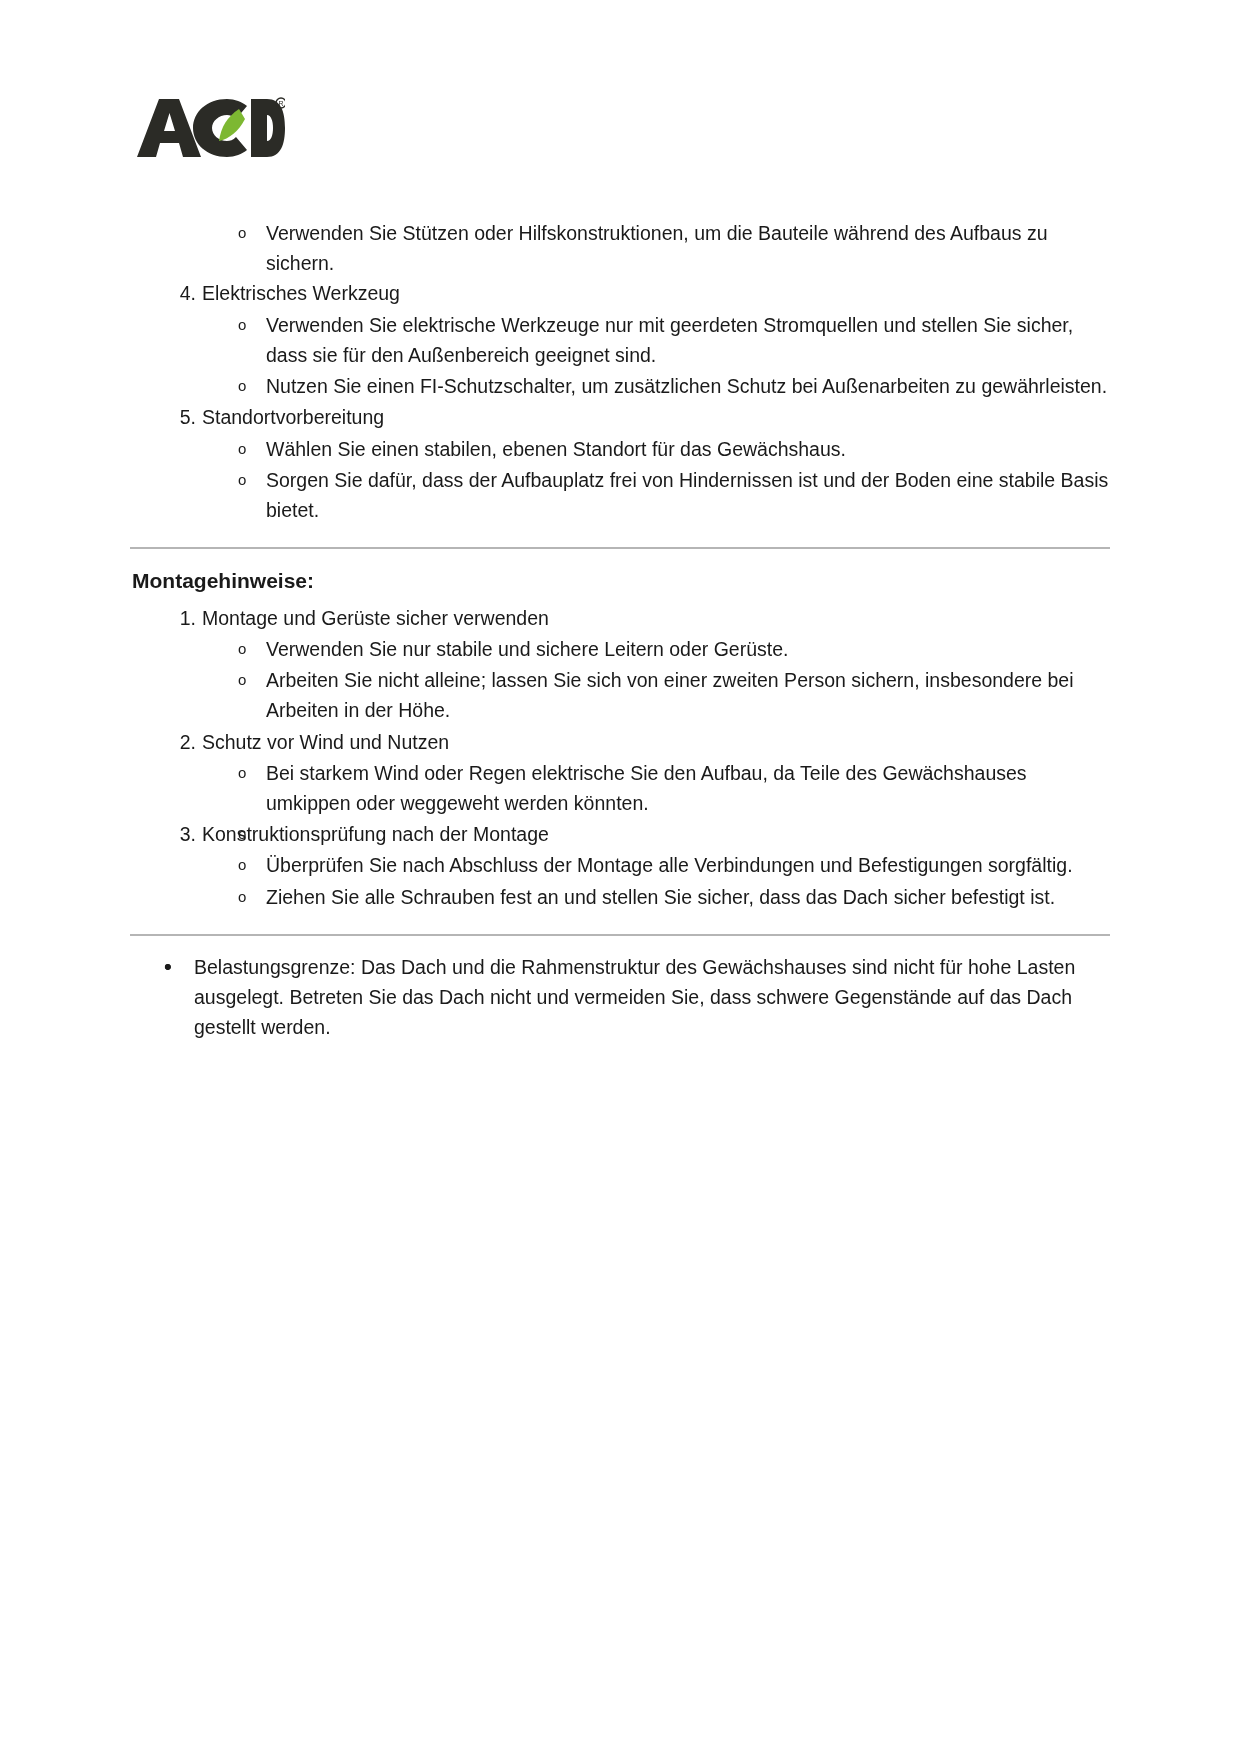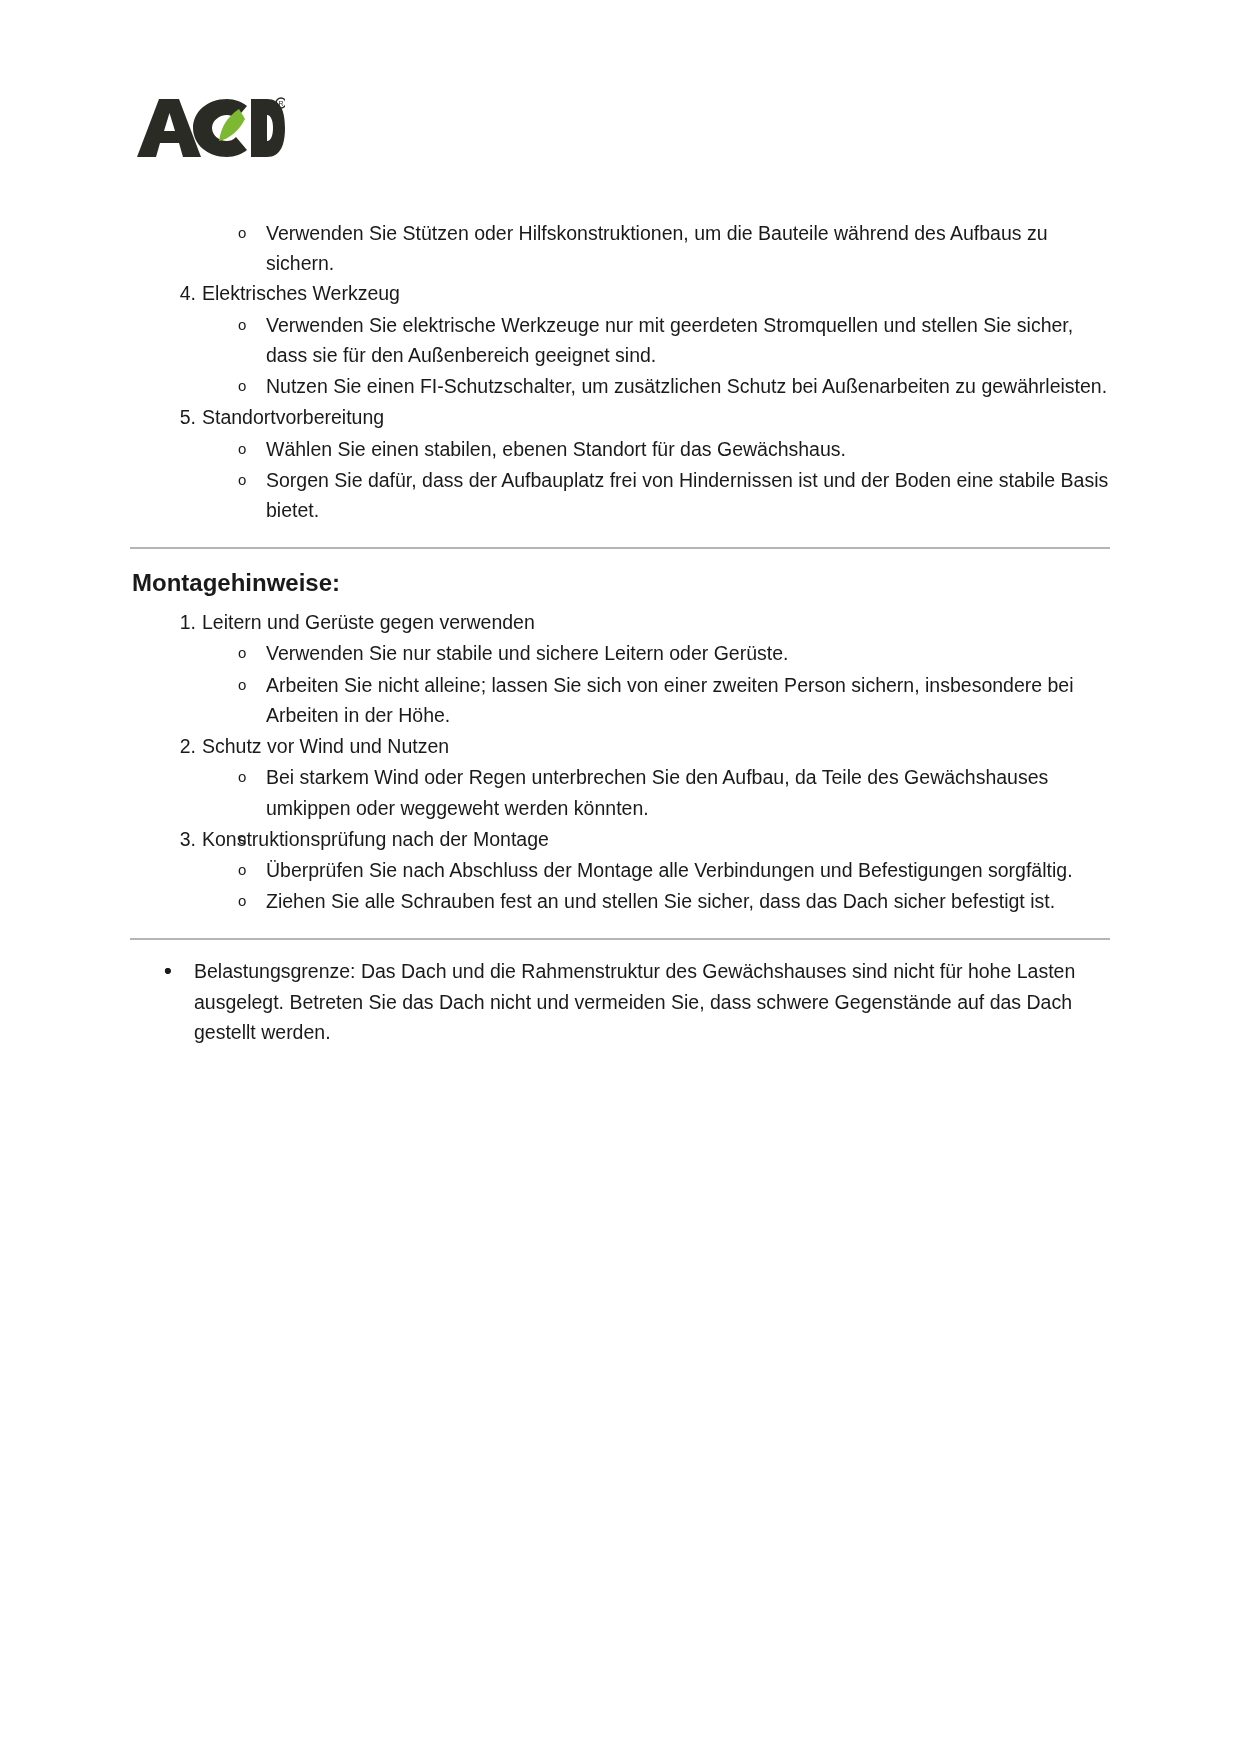--- a/index.html
+++ b/index.html
@@ -108,21 +108,21 @@
     left: 36px;
   }
 
   
   hr.rule {
     border: none;
     border-top: 2px solid #b5b5b5;
     margin: 22px 0 16px 0;
   }
   .section-heading {
-    font-size: 24px;
+    font-size: 21px;
     font-weight: bold;
     margin: 0 0 6px 2px;
     line-height: 1.5;
   }
 
   
   ul.bullets {
     list-style: none;
     margin: 0;
     padding: 0;
@@ -213,42 +213,42 @@
         </div>
       </li>
     </ol>
 
     <hr class="rule">
 
     <div class="section-heading">Montagehinweise:</div>
     <ol class="level1">
       <li>
         <span class="num">1.</span>
-        <span>Leitern und Gerüste gegen verwenden</span>
+        <span>Montage und Gerüste sicher verwenden</span>
         <div class="sub-wrap">
           <ul class="level2">
             <li>
               <span class="marker">o</span>
               <span>Verwenden Sie nur stabile und sichere Leitern oder Gerüste.</span>
             </li>
             <li>
               <span class="marker">o</span>
               <span>Arbeiten Sie nicht alleine; lassen Sie sich von einer zweiten Person sichern, insbesondere bei Arbeiten in der Höhe.</span>
             </li>
           </ul>
         </div>
       </li>
       <li>
         <span class="num">2.</span>
         <span>Schutz vor Wind und Nutzen</span>
         <div class="sub-wrap">
           <ul class="level2">
             <li>
               <span class="marker">o</span>
-              <span>Bei starkem Wind oder Regen unterbrechen Sie den Aufbau, da Teile des Gewächshauses umkippen oder weggeweht werden könnten.</span>
+              <span>Bei starkem Wind oder Regen elektrische Sie den Aufbau, da Teile des Gewächshauses umkippen oder weggeweht werden könnten.</span>
             </li>
             <li>
               <span class="marker">o</span>
             </li>
           </ul>
         </div>
       </li>
       <li>
         <span class="num">3.</span>
         <span>Konstruktionsprüfung nach der Montage</span>

